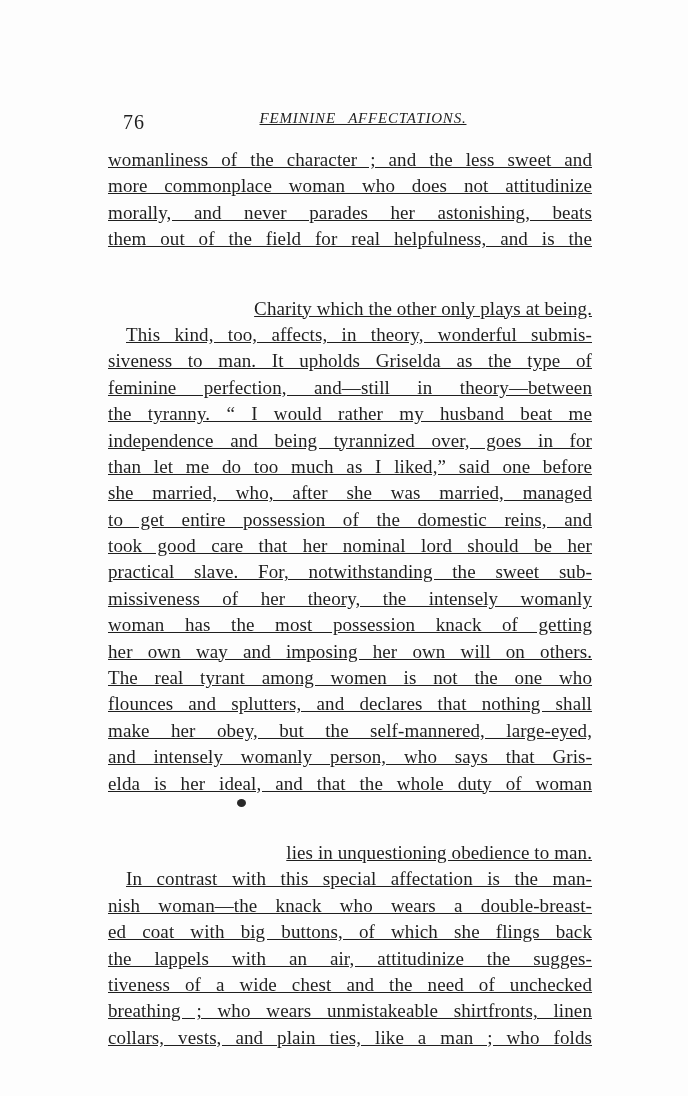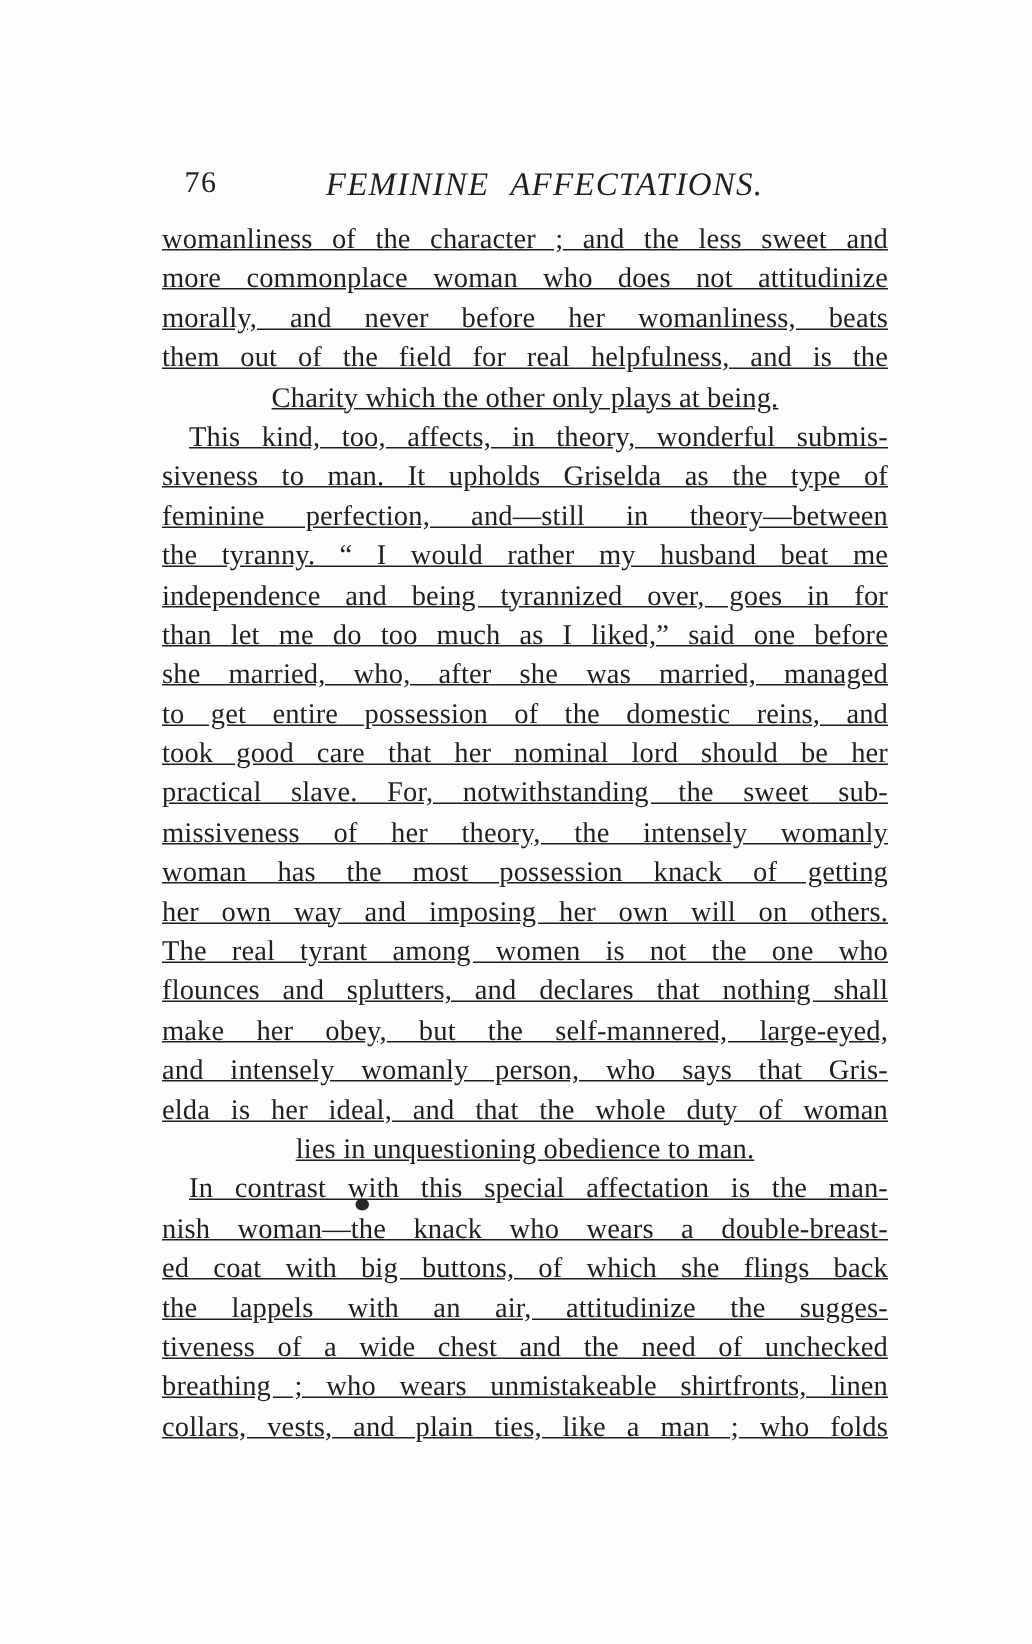--- a/index.html
+++ b/index.html
@@ -28,24 +28,25 @@
     position: absolute;
     left: 2px;
     top: 1px;
     font-size: 20px;
     letter-spacing: 1px;
   }
   .running-title {
     display: block;
     text-align: center;
     font-style: italic;
-    font-size: 22px;
+    font-size: 15px;
     letter-spacing: 0.8px;
     word-spacing: 8px;
     white-space: nowrap;
+    text-decoration: underline;
   }
   .text-block {
     position: absolute;
     top: 147px;
     left: 108px;
     width: 484px;
     font-size: 19px;
     line-height: 26.4px;
     letter-spacing: 0.1px;
     text-decoration: underline;
@@ -57,21 +58,22 @@
     white-space: normal;
   }
   
   .line.j::after {
     content: "";
     display: inline-block;
     width: 100%;
     height: 0;
   }
   .line.last {
-    text-align: center;
+    text-align: right;
+    margin-top: 43px;
   }
   .line.indent {
     text-indent: 18px;
   }
   .ink-blot {
     position: absolute;
     width: 9px;
     height: 8px;
     border-radius: 50%;
     background: #161616;
@@ -86,21 +88,21 @@
 <div class="page">
 
   <div class="header-row">
     <span class="page-number">76</span>
     <span class="running-title">FEMININE AFFECTATIONS.</span>
   </div>
 
   <div class="text-block">
       <div class="line j">womanliness of the character ; and the less sweet and</div>
       <div class="line j">more commonplace woman who does not attitudinize</div>
-      <div class="line j">morally, and never before her womanliness, beats</div>
+      <div class="line j">morally, and never parades her astonishing, beats</div>
       <div class="line j">them out of the field for real helpfulness, and is the</div>
       <div class="line last">Charity which the other only plays at being.</div>
       <div class="line j indent">This kind, too, affects, in theory, wonderful submis-</div>
       <div class="line j">siveness to man. It upholds Griselda as the type of</div>
       <div class="line j">feminine perfection, and—still in theory—between</div>
       <div class="line j">the tyranny. “ I would rather my husband beat me</div>
       <div class="line j">independence and being tyrannized over, goes in for</div>
       <div class="line j">than let me do too much as I liked,” said one before</div>
       <div class="line j">she married, who, after she was married, managed</div>
       <div class="line j">to get entire possession of the domestic reins, and</div>

